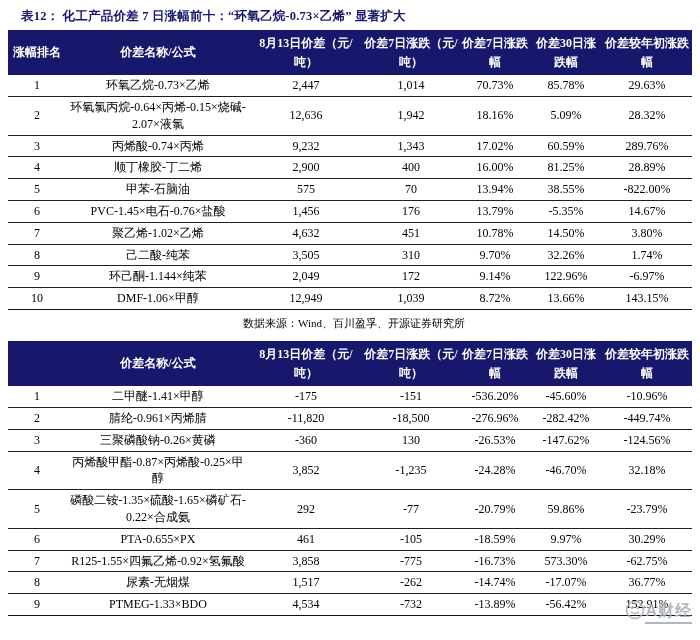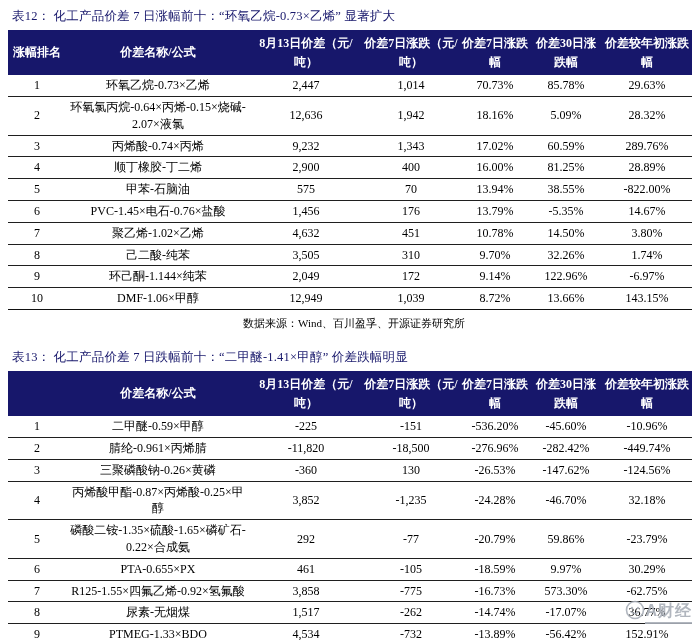--- a/index.html
+++ b/index.html
@@ -7,23 +7,23 @@
     position: relative;
     width: 700px;
     height: 640px;
     background: #ffffff;
     overflow: hidden;
     font-family: "Liberation Serif", "DejaVu Serif", serif;
     color: #000;
   }
   .tbl-title {
     color: #17176b;
-    font-weight: normal;
+    font-weight: bold;
     font-size: 12.5px;
-    padding: 8px 0 5px 12px;
+    padding: 8px 0 5px 21px;
     letter-spacing: 0.2px;
   }
   table.tbl {
     border-collapse: collapse;
     width: 684px;
     margin-left: 8px;
     table-layout: fixed;
   }
   table.tbl thead th {
     background: #17176b;
@@ -190,21 +190,20 @@
           <td>13.66%</td>
           <td>143.15%</td>
         </tr>
       </tbody>
   </table>
 
   <div class="source">数据来源：Wind、百川盈孚、开源证券研究所</div>
 
   <div class="gap"></div>
 
-  <div class="tbl-title">表13：  化工产品价差 7 日跌幅前十：“二甲醚-1.41×甲醇” 价差跌幅明显</div>
 
   <table class="tbl">
     <colgroup>
       <col style="width:58px">
         <col style="width:184px">
         <col style="width:112px">
       <col style="width:98px">
         <col style="width:70px">
         <col style="width:72px">
         <col style="width:90px">
@@ -216,22 +215,22 @@
           <th>8月13日价差（元/吨）</th>
           <th>价差7日涨跌（元/吨）</th>
           <th>价差7日涨跌幅</th>
           <th>价差30日涨跌幅</th>
           <th>价差较年初涨跌幅</th>
         </tr>
       </thead>
     <tbody>
         <tr>
           <td>1</td>
-          <td>二甲醚-0.59×甲醇</td>
-          <td>-225</td>
+          <td>二甲醚-1.41×甲醇</td>
+          <td>-175</td>
           <td>-151</td>
           <td>-536.20%</td>
           <td>-45.60%</td>
           <td>-10.96%</td>
         </tr>
         <tr>
           <td>2</td>
           <td>腈纶-0.961×丙烯腈</td>
           <td>-11,820</td>
           <td>-18,500</td>

